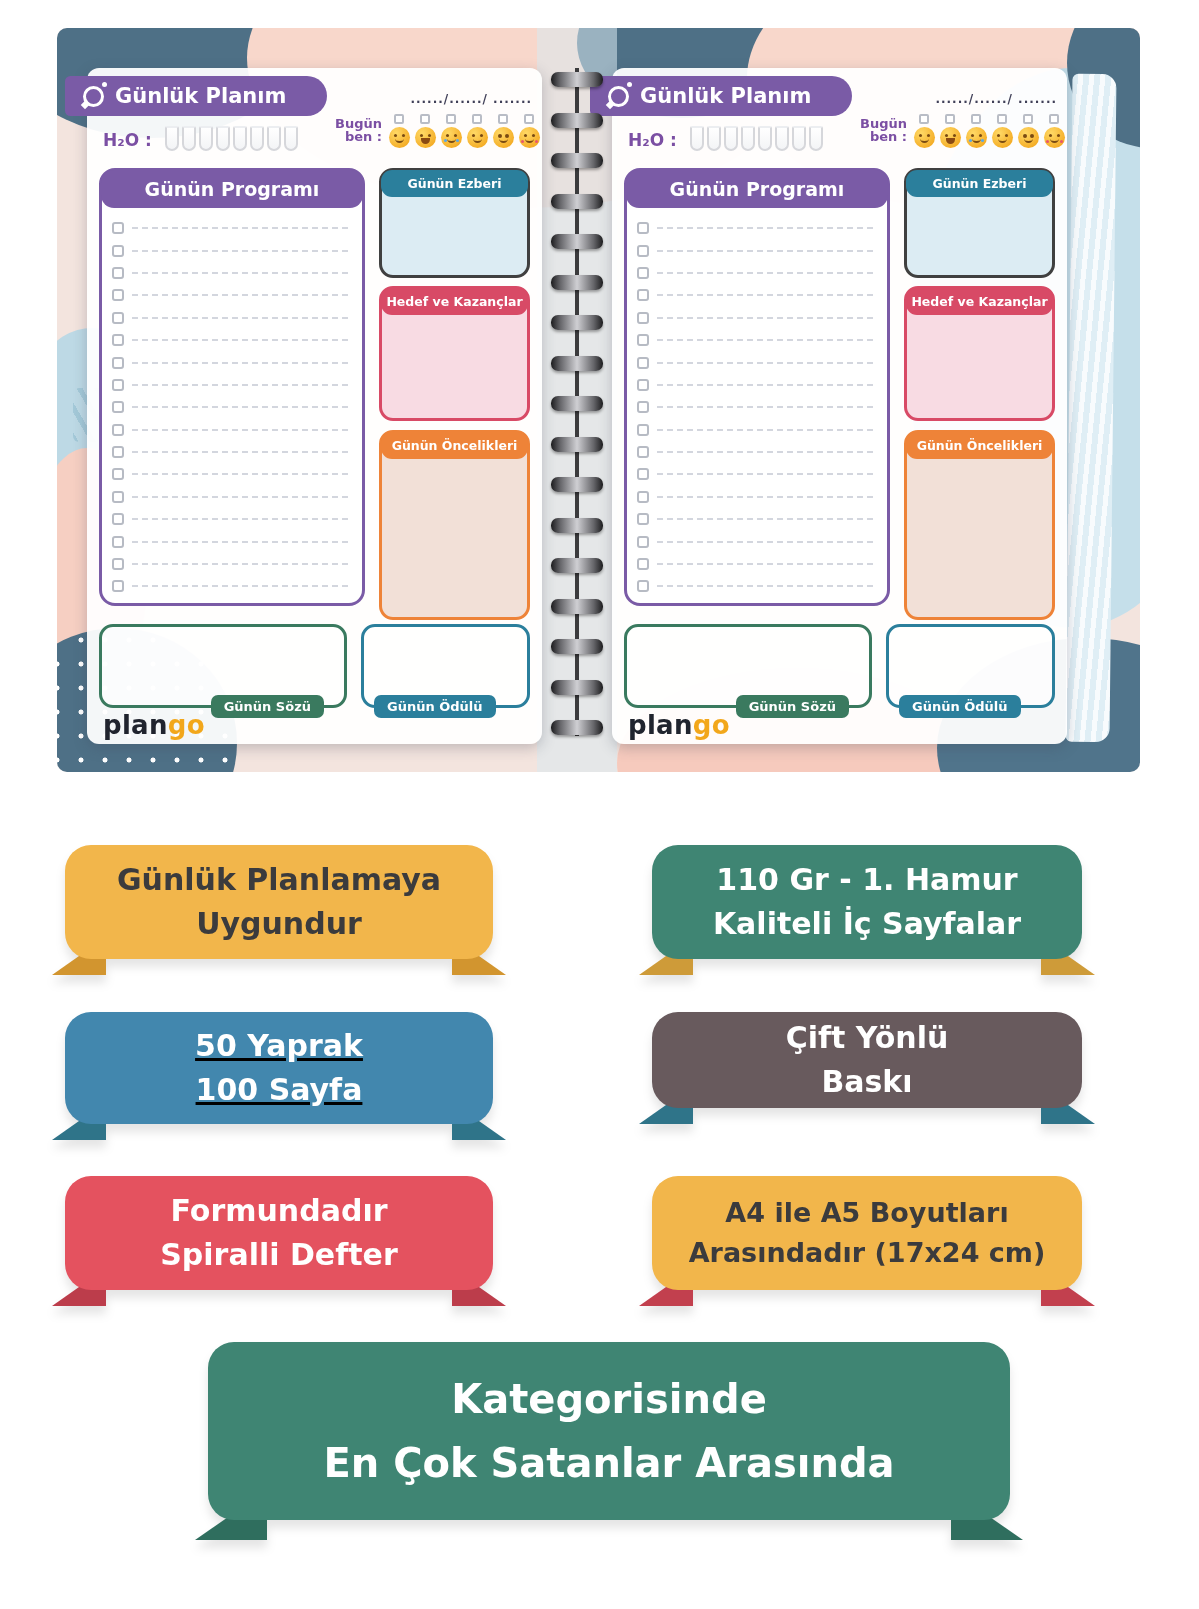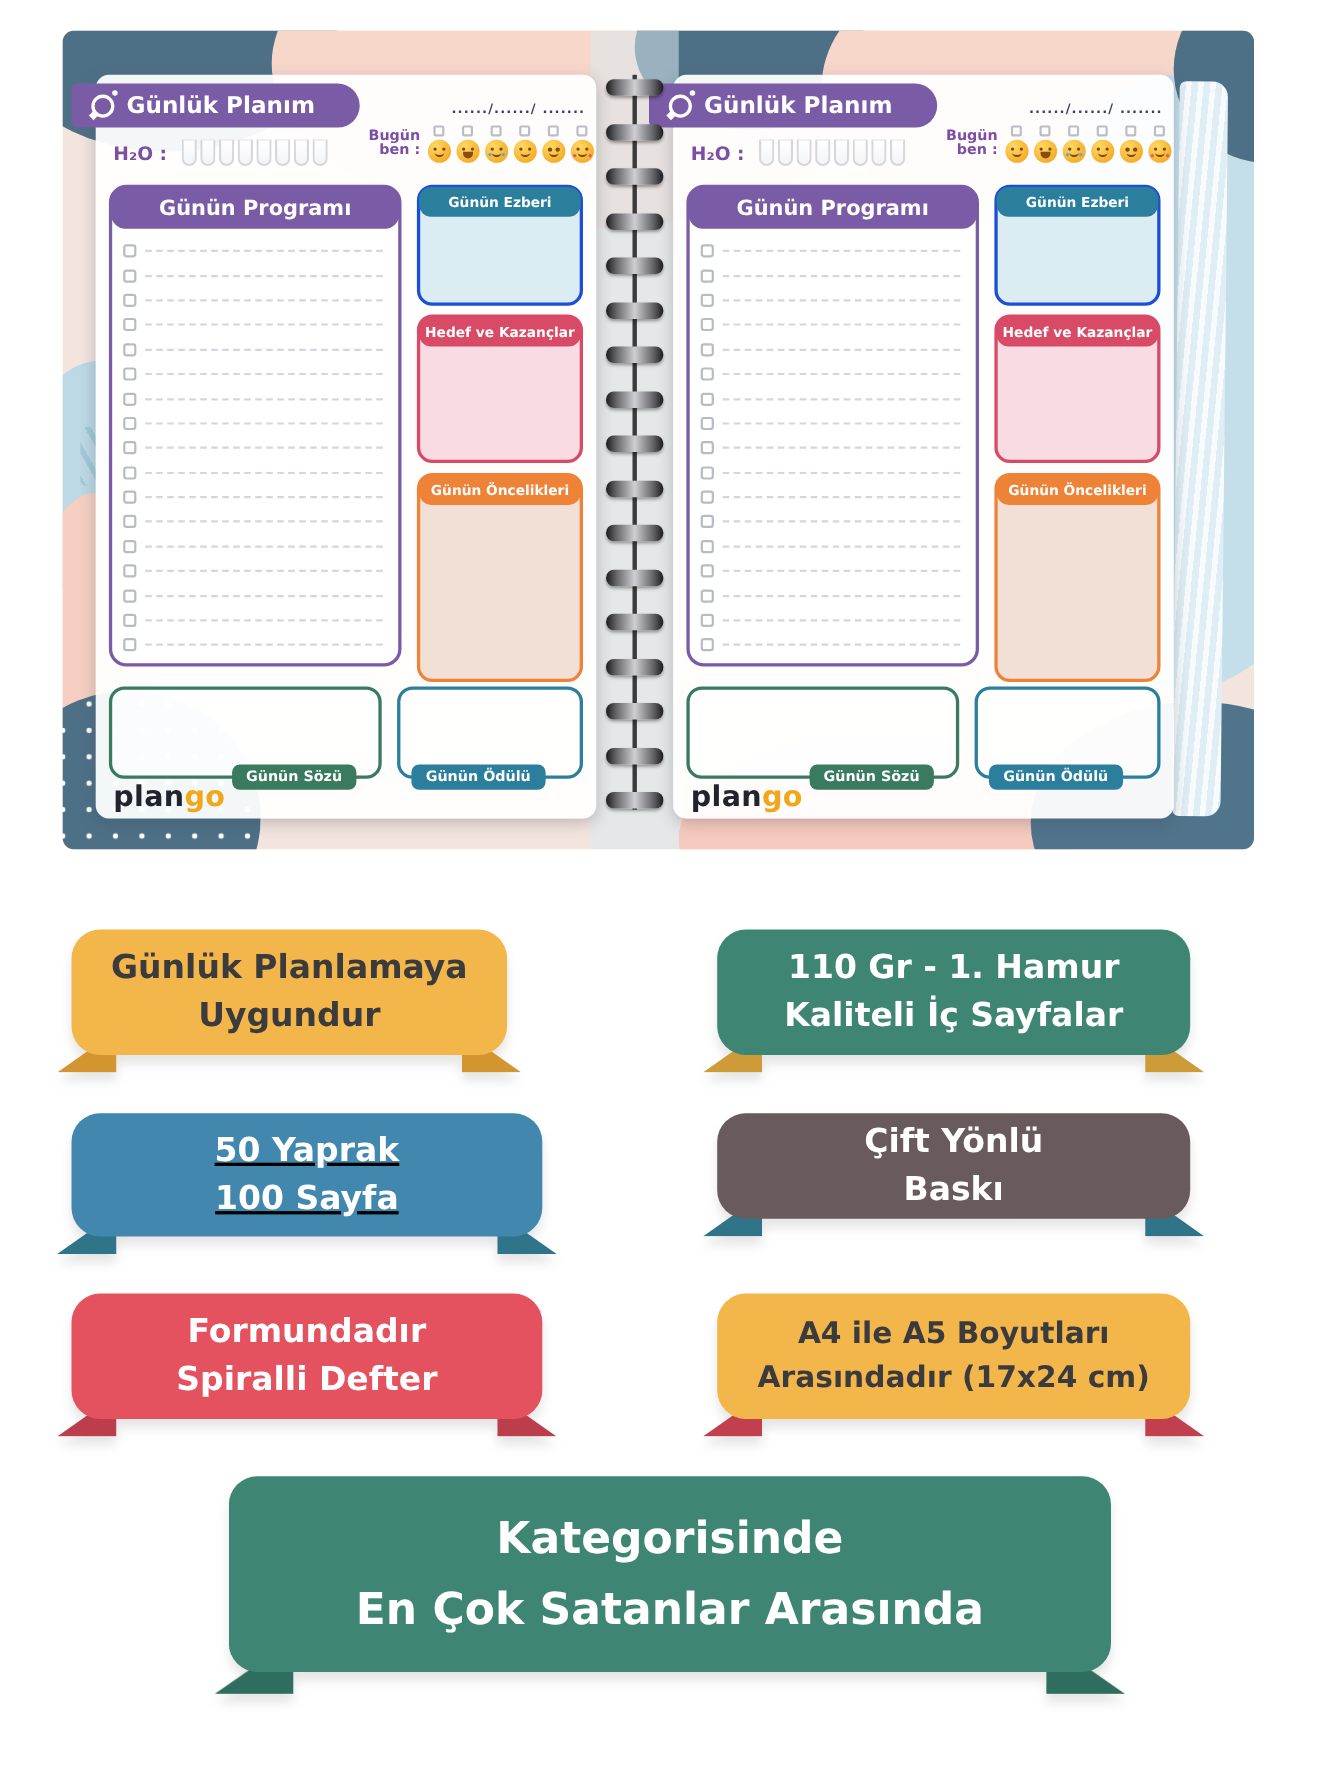--- a/index.html
+++ b/index.html
@@ -70,21 +70,21 @@
   .program-header{margin:-1px;height:38px;background:#7A5BA6;border-radius:13px;color:#fff;font-weight:800;
         font-size:19px;display:flex;align-items:center;justify-content:center;}
   .checklist{padding:10px 14px 0 10px;}
   .check-row{display:flex;align-items:center;gap:8px;height:22.4px;}
   .task-cb{width:12px;height:12px;border:2px solid #b7bbc4;border-radius:3px;background:#fff;box-sizing:border-box;flex:0 0 auto;}
   .task-line{flex:1;height:0;border-bottom:2px dashed #d3d6de;}
 
   .sec-box{position:absolute;left:292px;width:151px;border-radius:14px;box-sizing:border-box;}
   .sec-h{margin:-1px;height:27px;border-radius:11px;color:#fff;font-weight:800;font-size:12.5px;
         display:flex;align-items:center;justify-content:center;white-space:nowrap;}
-  .memo-box{top:100px;height:110px;border:3px solid #1d4ed8;background:#dcecf3;}
+  .memo-box{top:100px;height:110px;border:3px solid #404040;background:#dcecf3;}
   .memo-box .sec-h{background:#2B7F9C;}
   .goals-box{top:218px;height:135px;border:3px solid #D84A66;background:#f8dbe3;}
   .goals-box .sec-h{background:#D84A66;}
   .prio-box{top:362px;height:190px;border:3px solid #EE8338;background:#f2e0d7;}
   .prio-box .sec-h{background:#EE8338;}
 
   .note-box{position:absolute;top:556px;height:84px;border-radius:14px;background:rgba(255,255,255,.65);box-sizing:border-box;}
   .quote-box{left:12px;width:248px;border:3px solid #3A7A5F;}
   .reward-box{left:274px;width:169px;border:3px solid #2B7F9C;}
   .note-label{position:absolute;bottom:-13px;color:#fff;font-weight:800;font-size:13px;
@@ -103,21 +103,21 @@
 
   
   .ribbon{position:absolute;filter:drop-shadow(0 8px 5px rgba(0,0,0,.10));}
   .ribbon .fold{position:absolute;z-index:0;width:54px;height:38px;bottom:-16px;background:var(--fold);}
   .fold-left{left:-13px;clip-path:polygon(0 100%,100% 0,100% 100%);}
   .fold-right{right:-13px;clip-path:polygon(0 0,100% 100%,0 100%);}
   .ribbon .body{position:relative;z-index:1;width:100%;height:100%;border-radius:26px;
         display:flex;flex-direction:column;align-items:center;justify-content:center;gap:4px;
         background:var(--bg);color:var(--fg);font-weight:800;text-align:center;}
   .ribbon .line{font-size:30px;line-height:1.35;white-space:nowrap;}
-  .b1{left:65px;top:845px;width:396px;height:114px;}
+  .b1{left:65px;top:845px;width:428px;height:114px;}
   .b2{left:652px;top:845px;width:430px;height:114px;border-radius:12px;}
   .b3{left:65px;top:1012px;width:428px;height:112px;text-decoration:underline;}
   .b4{left:652px;top:1012px;width:430px;height:96px;}
   .b5{left:65px;top:1176px;width:428px;height:114px;}
   .b6{left:652px;top:1176px;width:430px;height:114px;}
   .b6 .line{font-size:27px;}
   .b7{left:208px;top:1342px;width:802px;height:178px;}
   .b7 .line{font-size:40px;line-height:1.5;}
   .b7 .fold{width:72px;height:50px;bottom:-20px;}
 </style>

